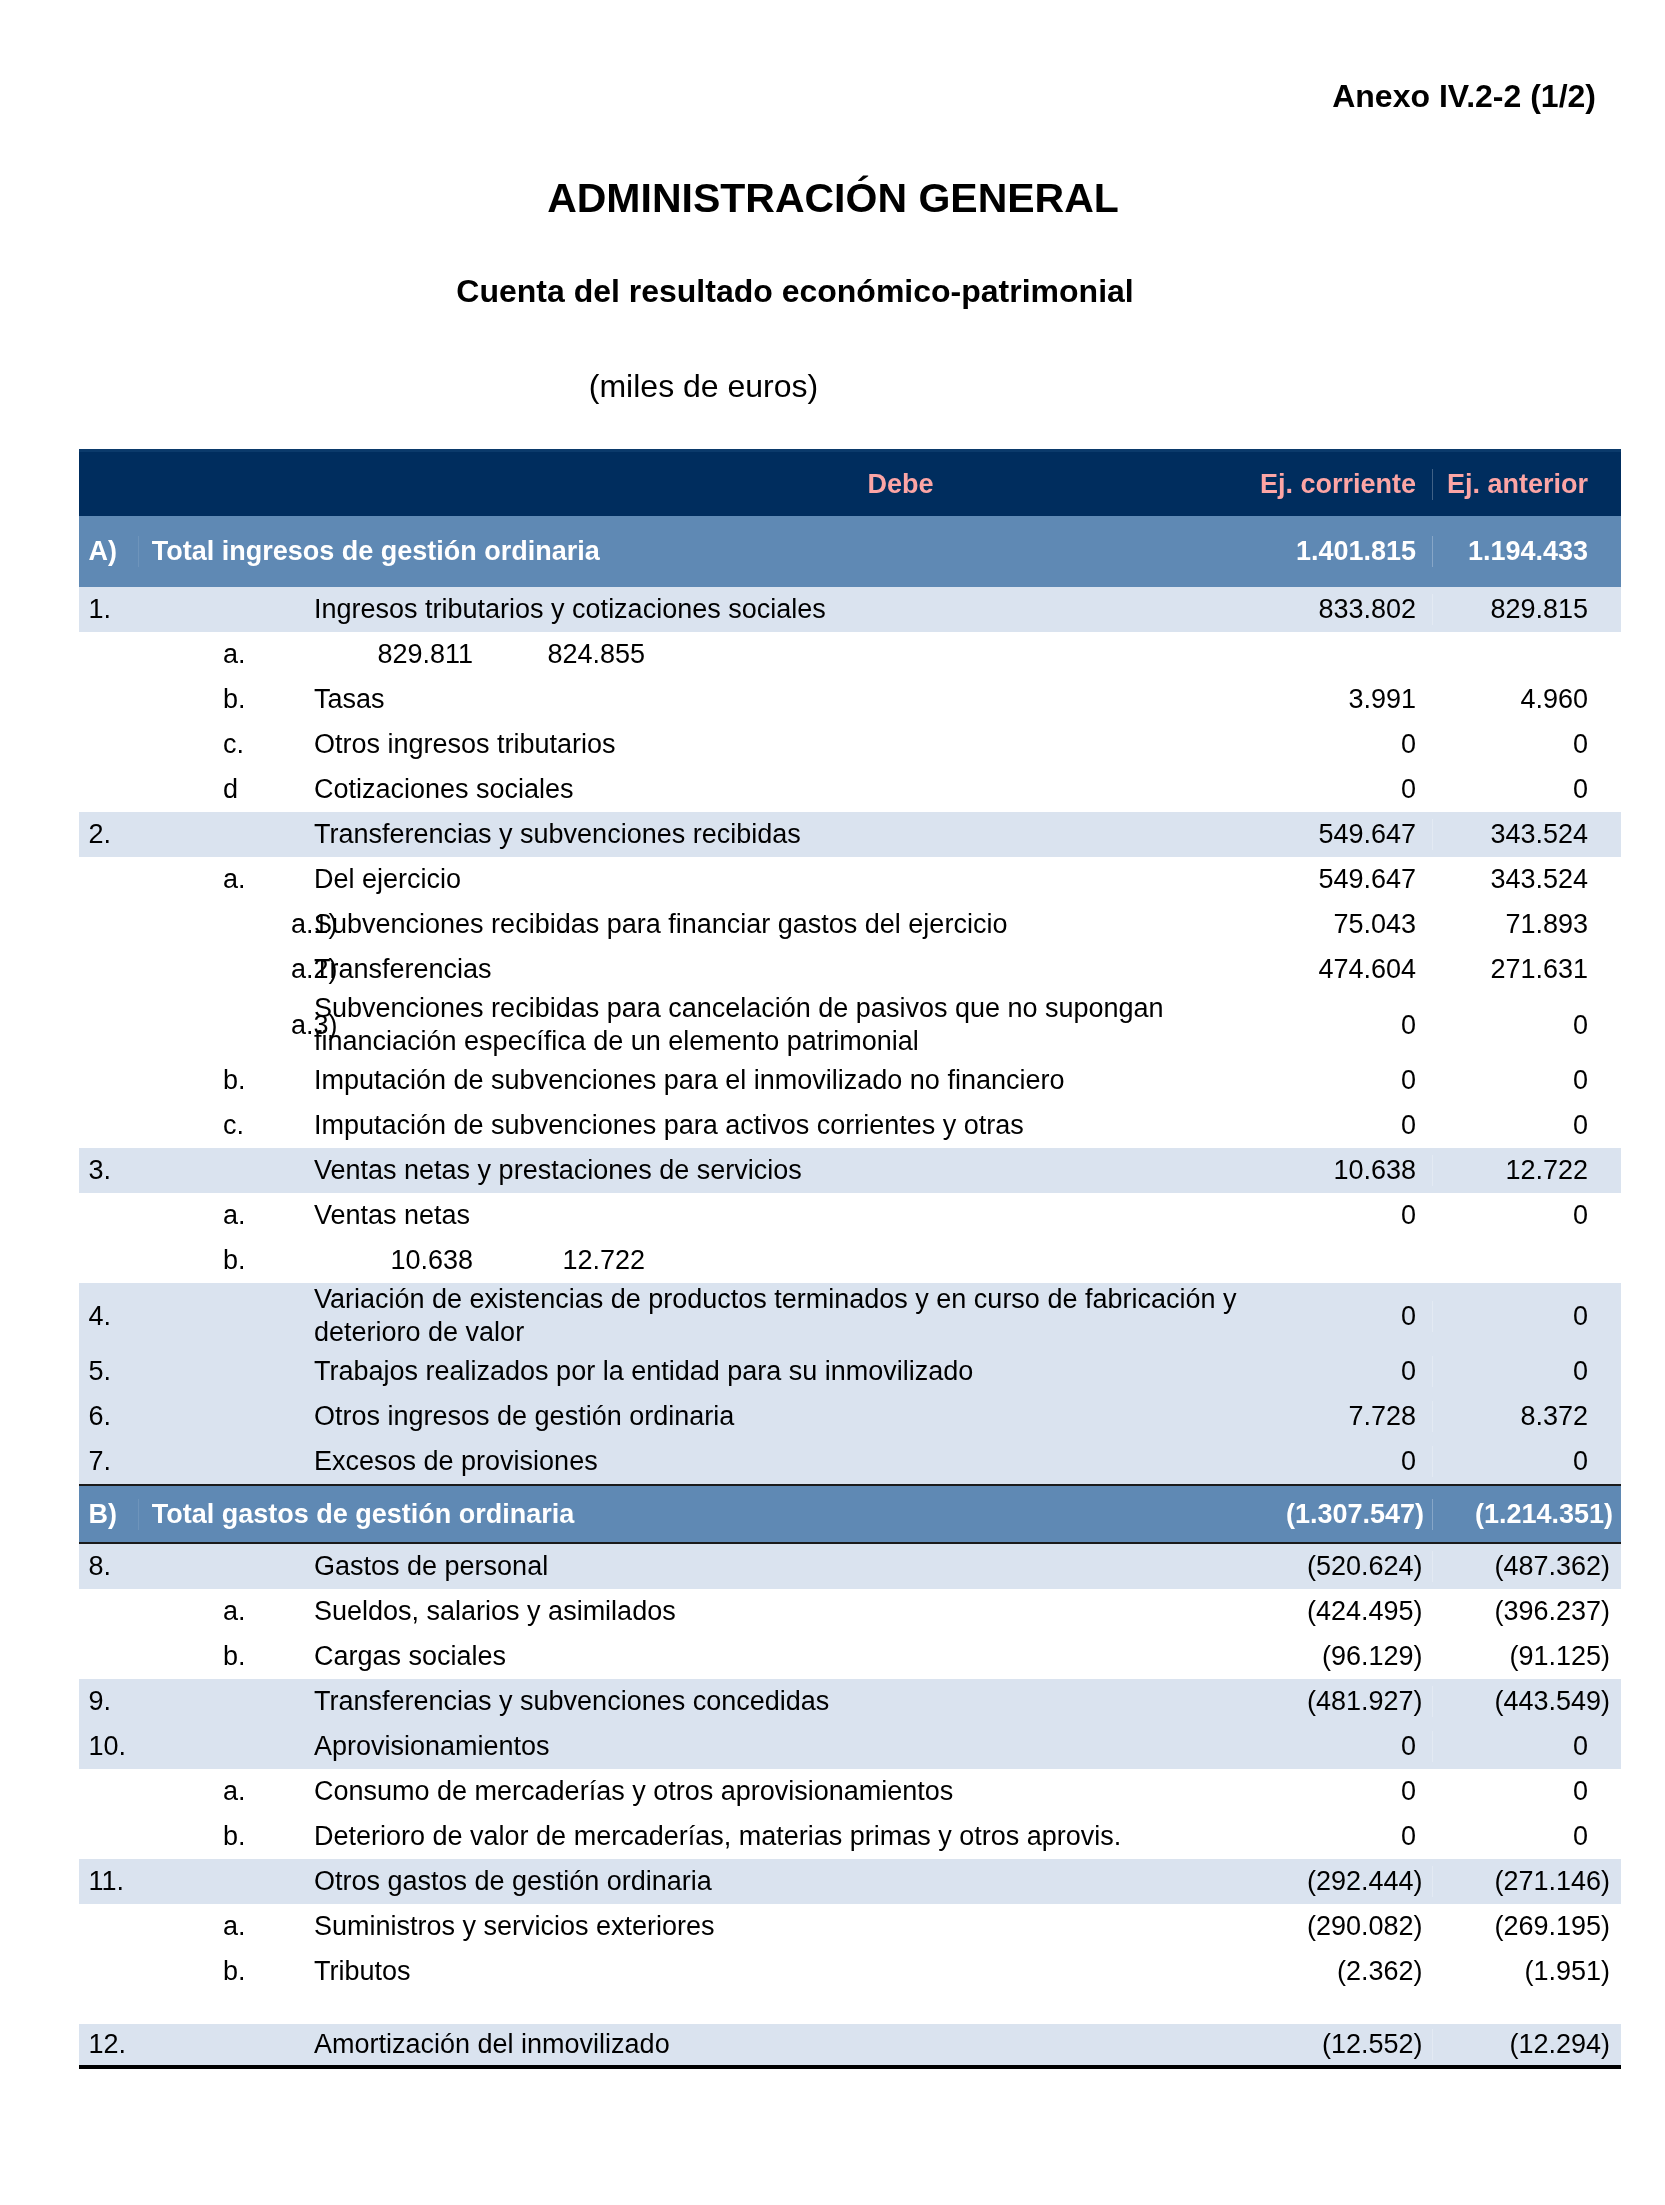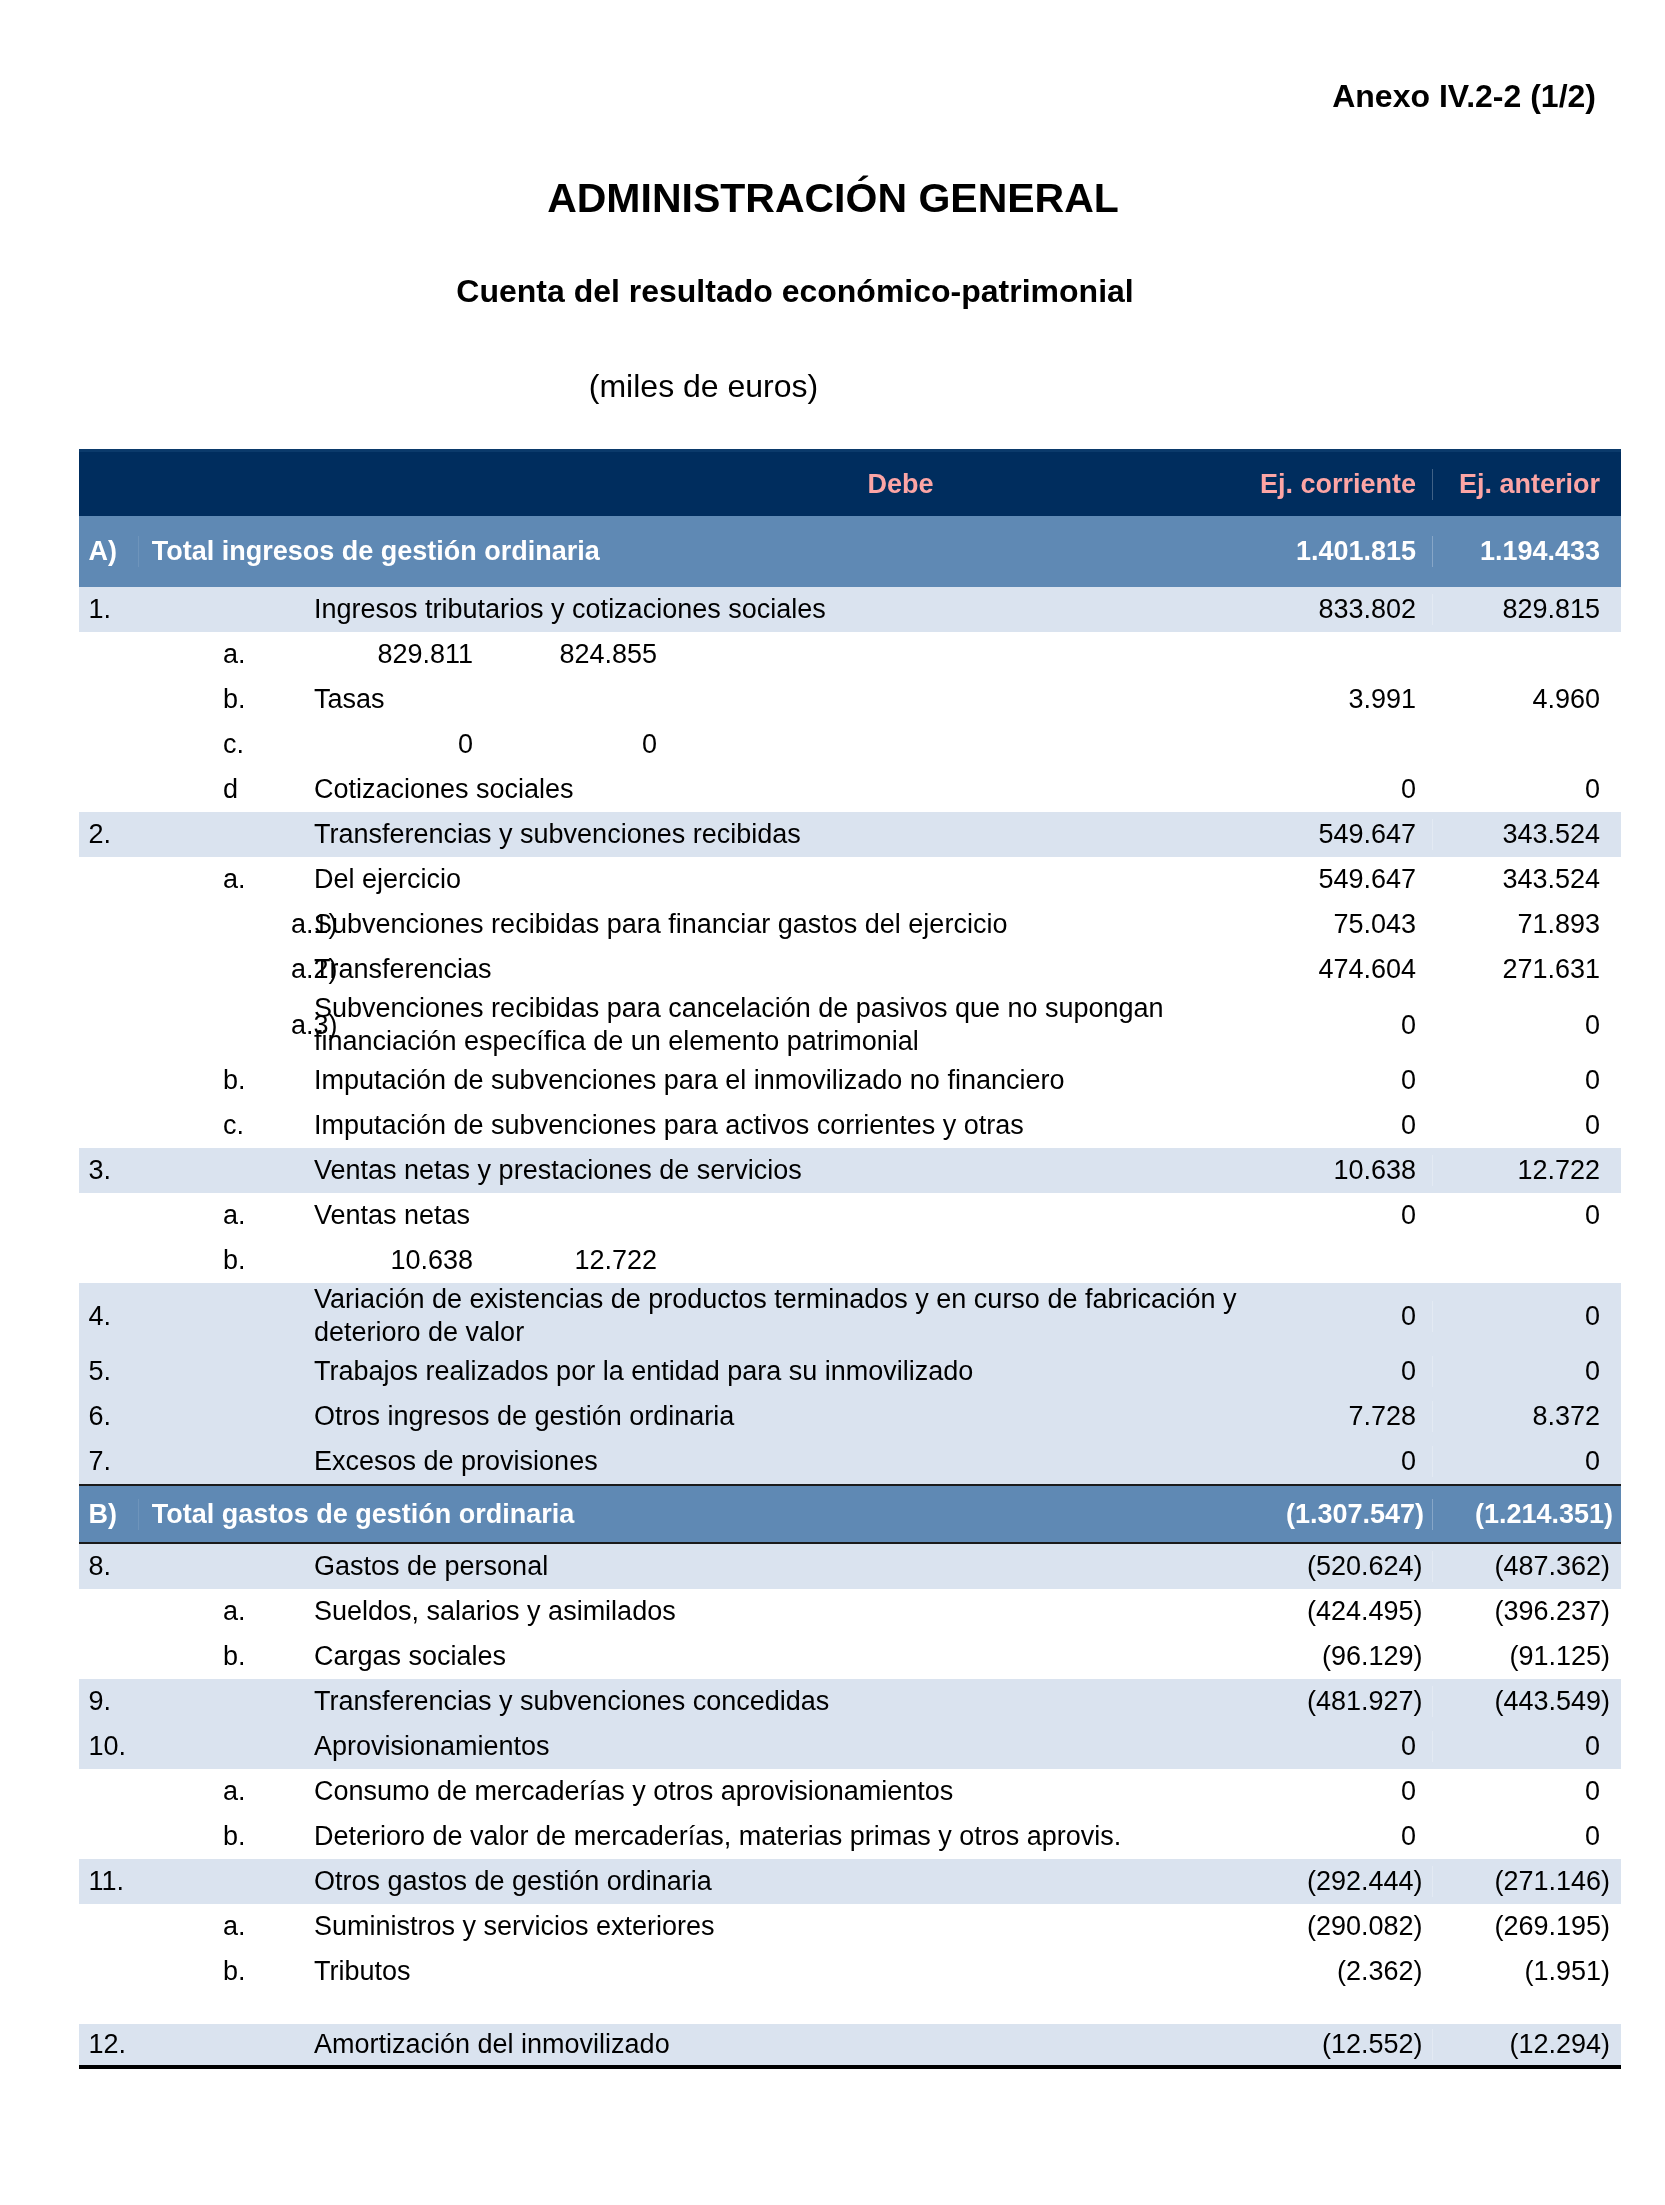--- a/index.html
+++ b/index.html
@@ -44,21 +44,21 @@
     .row.white { background: #ffffff; }
     .row.last { border-bottom: 4.8px solid #000; margin-top: 30px; }
     .c-code { width: 60px; flex: none; padding-left: 9.5px; box-sizing: border-box; }
     .total .c-code { border-right: 0.8px solid #6e94bb; height: 100%; }
     .c-sub { width: 175px; flex: none; box-sizing: border-box; }
     .c-sub.l1 { padding-left: 84px; }
     .c-sub.l2 { padding-left: 152px; }
     .c-label { flex: 1; line-height: 33px; padding-right: 8px; }
     .total .c-label { padding-left: 12.7px; }
     .c-num { width: 175px; flex: none; text-align: right; padding-right: 16px; box-sizing: border-box; }
-    .c-num2 { width: 189px; flex: none; text-align: right; padding-right: 21px; box-sizing: border-box; border-left: 0.8px solid rgba(255,255,255,0.25); }
+    .c-num2 { width: 189px; flex: none; text-align: right; padding-right: 33px; box-sizing: border-box; border-left: 0.8px solid rgba(255,255,255,0.25); }
     .hdr .c-label { text-align: center; padding-left: 238px; }
     .hdr .c-num, .hdr .c-num2 { font-size: 27px; }
     .neg-total .c-num, .neg-total .c-num2 { padding-right: 8px; }
     .neg .c-num { padding-right: 9.5px; }
     .neg .c-num2 { padding-right: 11px; }
   </style>
 </head>
 <body>
 
 <div class="annex">Anexo IV.2-2 (1/2)</div>
@@ -97,20 +97,21 @@
       <div class="row white">
         <div class="c-code"></div>
         <div class="c-sub l1">b.</div>
         <div class="c-label">Tasas</div>
         <div class="c-num">3.991</div>
         <div class="c-num2">4.960</div>
       </div>
       <div class="row white">
         <div class="c-code"></div>
         <div class="c-sub l1">c.</div>
+        <div class="c-label">Otros ingresos tributarios</div>
         <div class="c-num">0</div>
         <div class="c-num2">0</div>
       </div>
       <div class="row white">
         <div class="c-code"></div>
         <div class="c-sub l1">d</div>
         <div class="c-label">Cotizaciones sociales</div>
         <div class="c-num">0</div>
         <div class="c-num2">0</div>
       </div>

